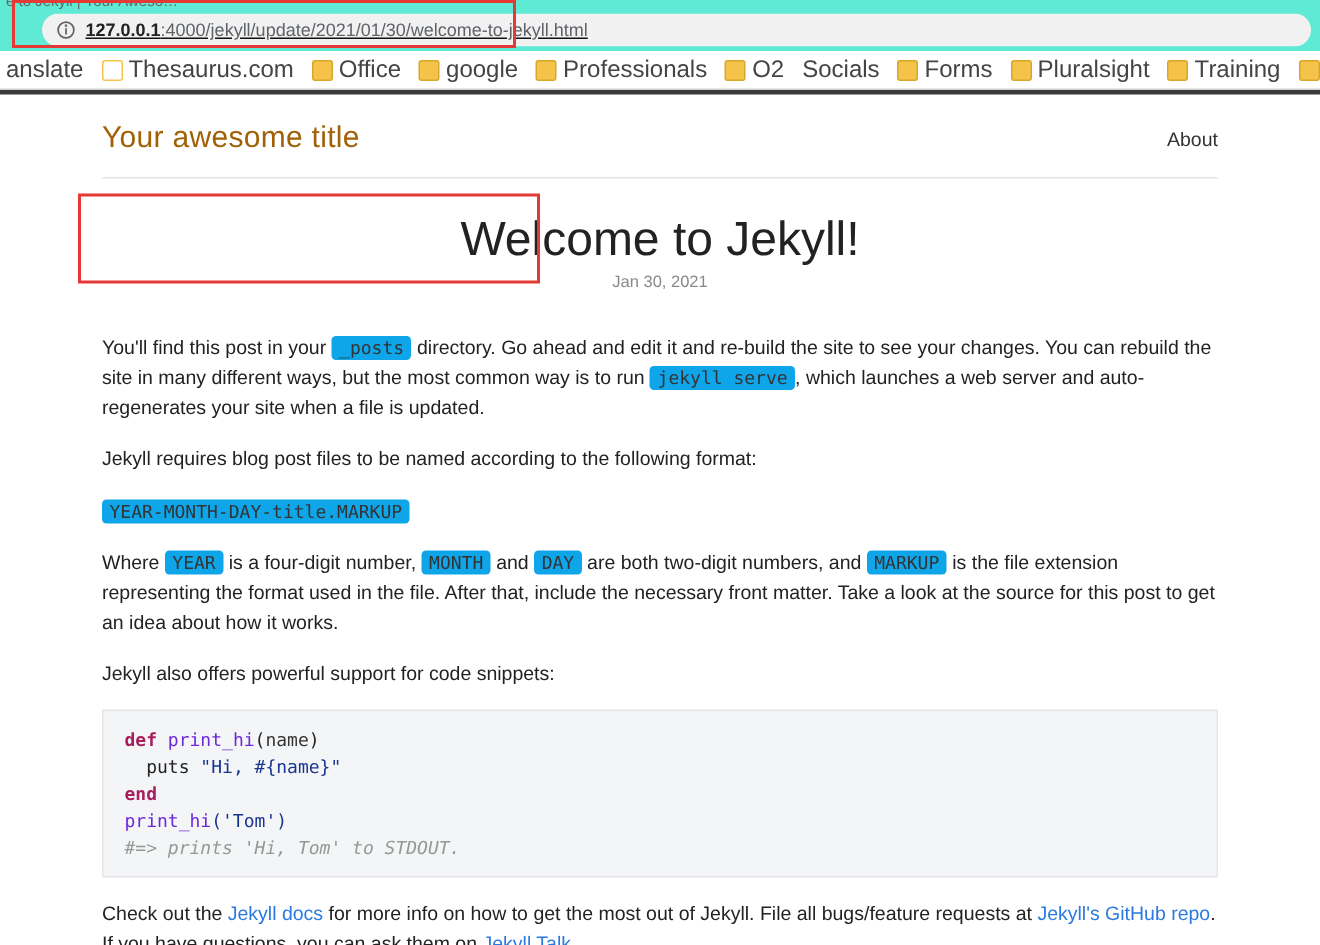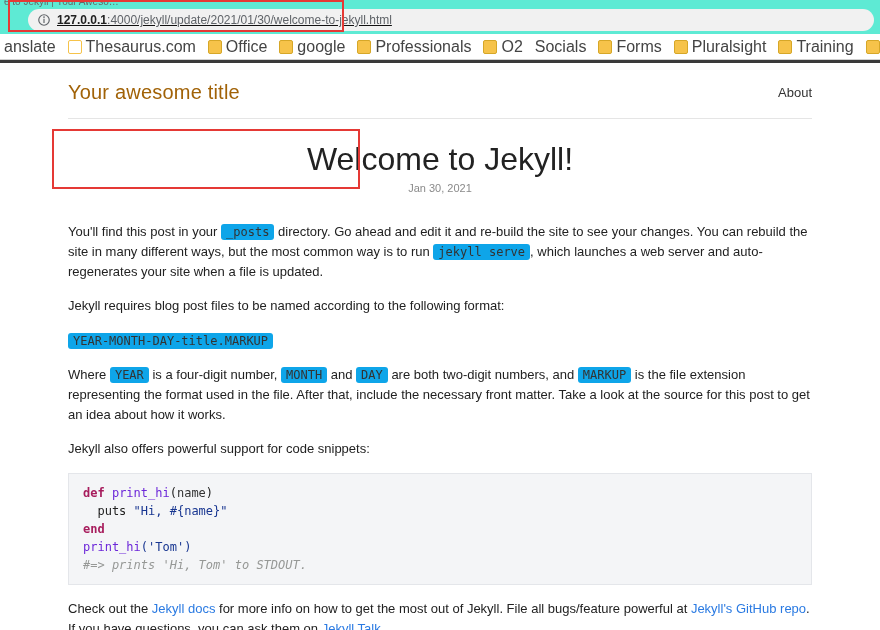--- a/index.html
+++ b/index.html
@@ -141,17 +141,17 @@
     </p>
     <p>Jekyll also offers powerful support for code snippets:</p>
 
     <pre class="codeblock"><span class="kw">def </span><span class="fn">print_hi</span><span>(</span><span class="arg">name</span><span>)</span>
 <span>  puts </span><span class="str">"Hi, </span><span class="interp">#{name}</span><span class="str">"</span>
 <span class="kw">end</span>
 <span class="fn">print_hi</span><span class="str">('Tom')</span>
 <span class="cmt">#=&gt; prints 'Hi, Tom' to STDOUT.</span></pre>
 
     <p>
-      <span>Check out the </span><a class="lk" href="#">Jekyll docs</a><span> for more info on how to get the most out of Jekyll. File all bugs/feature powerful at </span><a class="lk" href="#">Jekyll's GitHub repo</a><span>. If you have questions, you can ask them on </span><a class="lk" href="#">Jekyll Talk</a><span>.</span>
+      <span>Check out the </span><a class="lk" href="#">Jekyll docs</a><span> for more info on how to get the most out of Jekyll. File all bugs/feature requests at </span><a class="lk" href="#">Jekyll's GitHub repo</a><span>. If you have questions, you can ask them on </span><a class="lk" href="#">Jekyll Talk</a><span>.</span>
     </p>
   </article>
 
 </div>
 
 </body></html>

